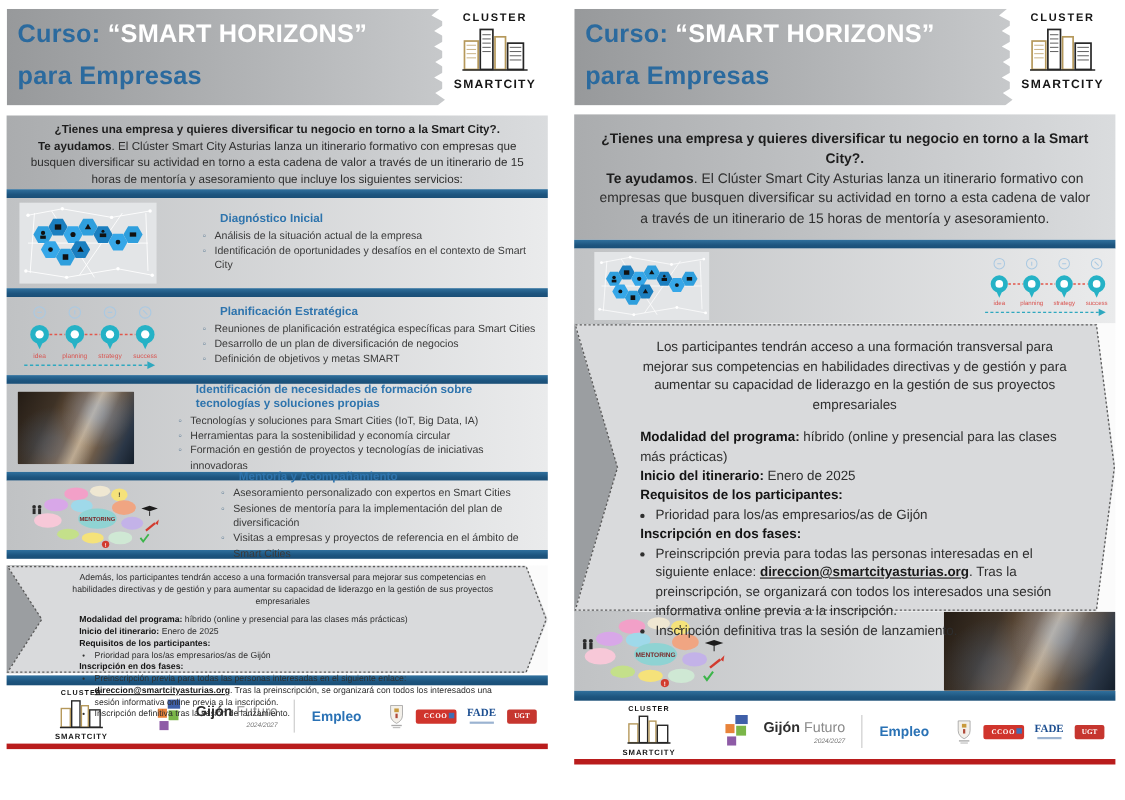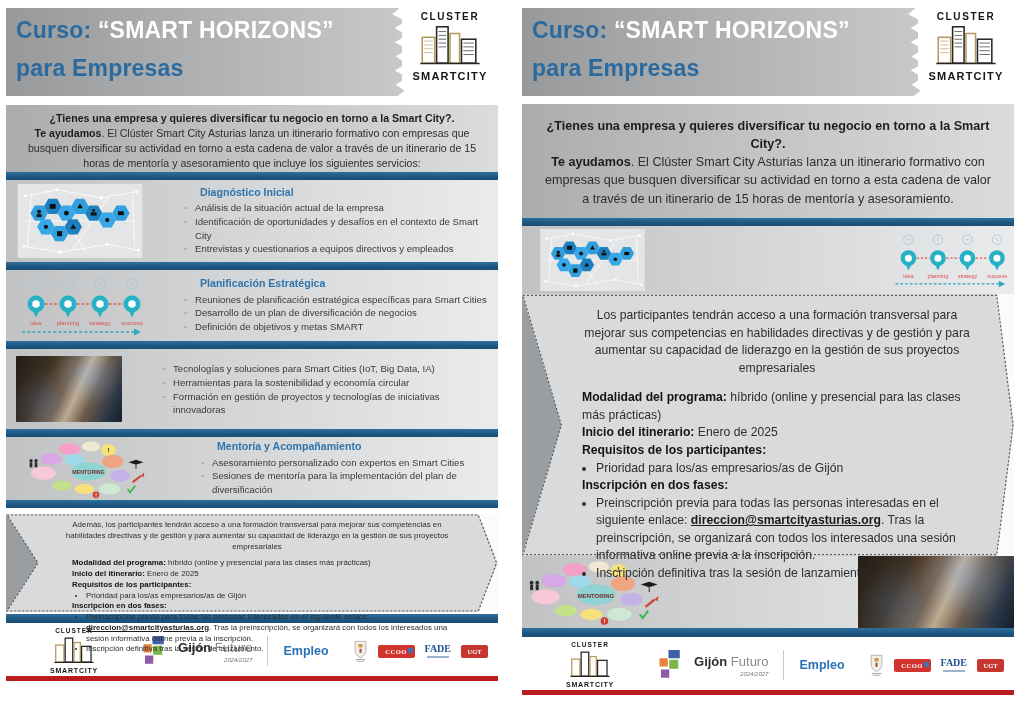--- a/index.html
+++ b/index.html
@@ -186,21 +186,20 @@
               <rect x="-3" y="-2" width="6" height="4" fill="#111"></rect>
             </g>
         </g>
       </svg>
     </div>
     <div class="sec-txt">
       <div class="sec-h">Diagnóstico Inicial</div>
       <ul>
         <li>Análisis de la situación actual de la empresa</li>
         <li>Identificación de oportunidades y desafíos en el contexto de Smart City</li>
-        <li>Entrevistas y cuestionarios a equipos directivos y empleados</li>
       </ul>
     </div>
   </div>
 
   <div class="bar"></div>
 
   <div class="sec" style="height:71px">
     <div class="sec-art">
       <svg width="128" height="62" viewBox="0 0 128 60">
         <g fill="none" stroke="#aac9e2" stroke-width="1">
@@ -255,20 +254,21 @@
     </div>
   </div>
 
   <div class="bar"></div>
 
   <div class="sec" style="height:80px">
     <div class="sec-art">
       <div class="hands" style="width:106px;height:66px;"></div>
     </div>
     <div class="sec-txt">
+      <div class="sec-h">Identificación de necesidades de formación sobre tecnologías y soluciones propias</div>
       <ul>
         <li>Tecnologías y soluciones para Smart Cities (IoT, Big Data, IA)</li>
         <li>Herramientas para la sostenibilidad y economía circular</li>
         <li>Formación en gestión de proyectos y tecnologías de iniciativas innovadoras</li>
       </ul>
     </div>
   </div>
 
   <div class="bar"></div>
 
@@ -304,20 +304,21 @@
           </g>
         <circle cx="84" cy="67" r="4" fill="#d23b2f"></circle>
           <text x="84" y="69.5" font-size="6" fill="#fff" text-anchor="middle" font-weight="bold">!</text>
       </svg>
     </div>
     <div class="sec-txt">
       <div class="sec-h">Mentoría y Acompañamiento</div>
       <ul>
         <li>Asesoramiento personalizado con expertos en Smart Cities</li>
         <li>Sesiones de mentoría para la implementación del plan de diversificación</li>
+        <li>Visitas a empresas y proyectos de referencia en el ámbito de Smart Cities</li>
       </ul>
     </div>
   </div>
 
   <div class="bar"></div>
 
   <div class="banner">
     <div class="banner-under"></div>
     <div class="banner-shape"></div>
     <svg class="banner-line" viewBox="0 0 100 100" preserveAspectRatio="none">

